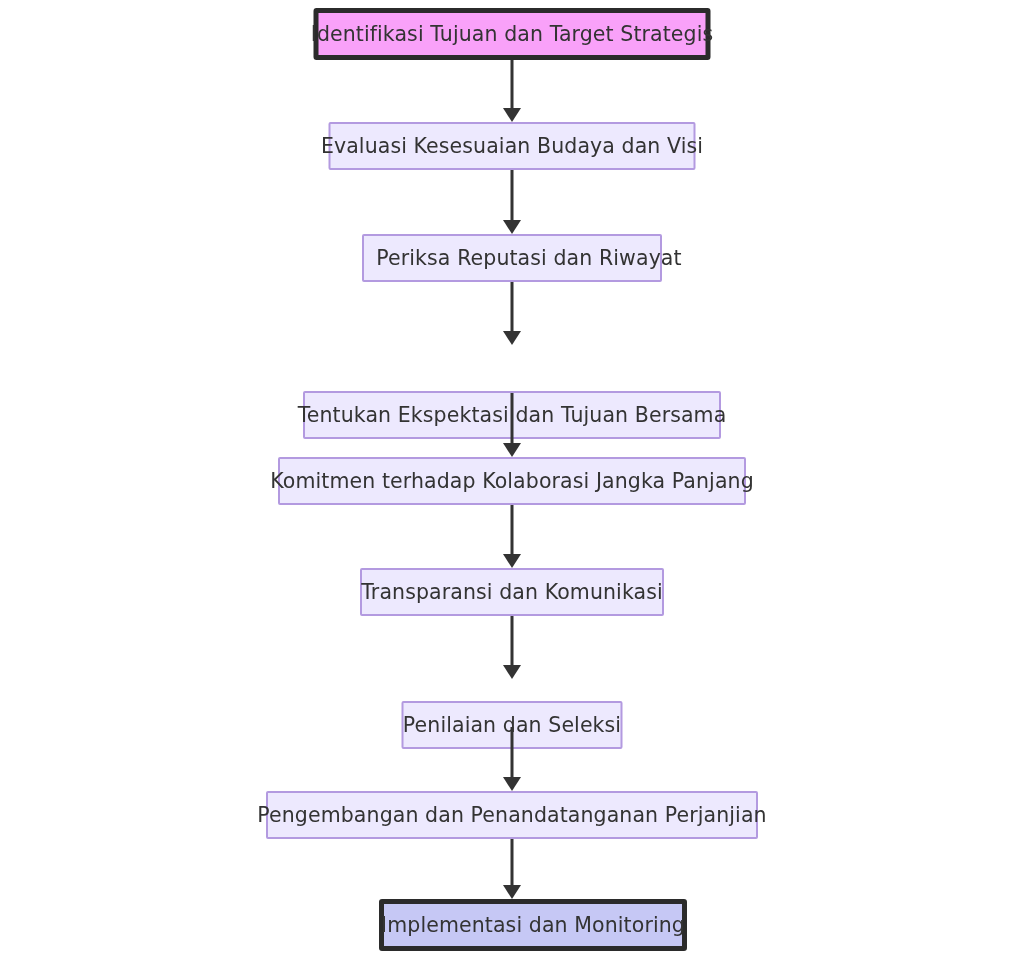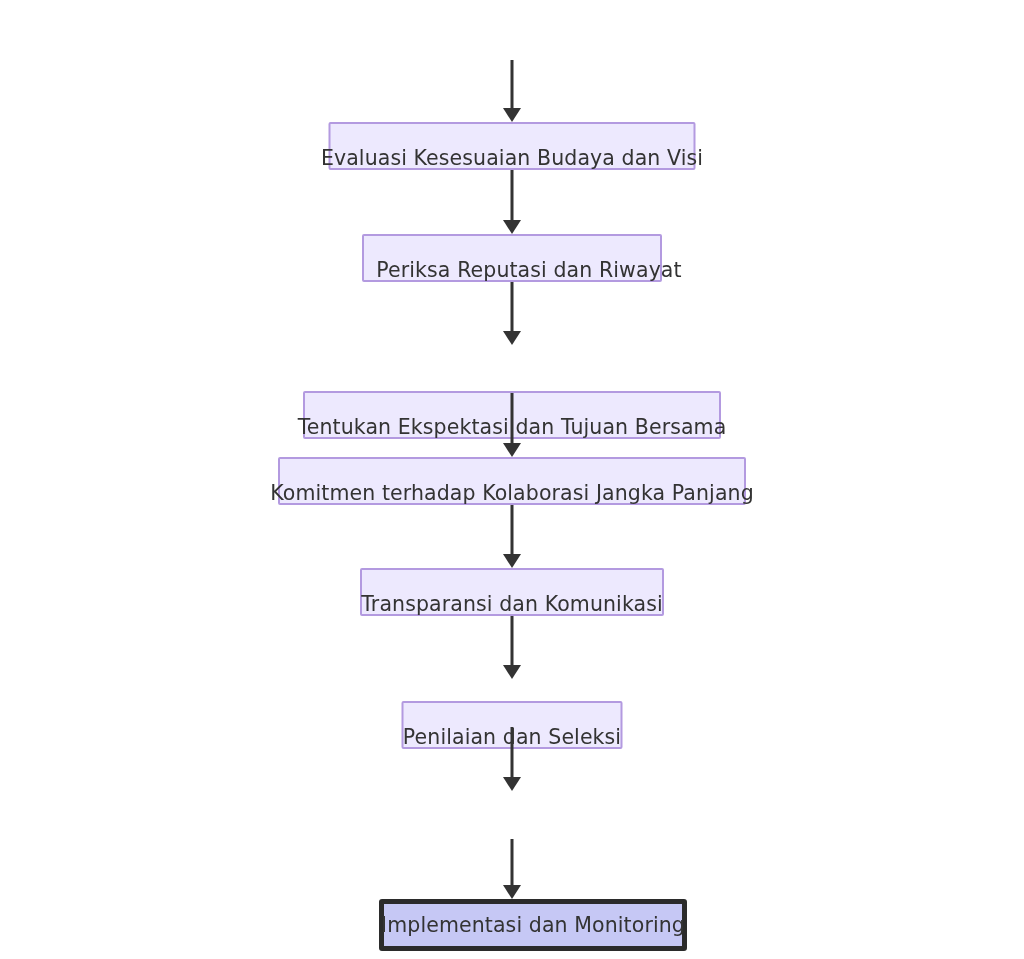--- a/index.html
+++ b/index.html
@@ -33,21 +33,20 @@
     line-height: 1;
     color: #333333;
     letter-spacing: 0.1px;
   }
   
   .node.step {
     height: 48px;
     background: #ede9fe;
     border: 2px solid #b39ae0;
     border-radius: 2px;
-    align-items: flex-end;
   }
   
   .node.start {
     height: 52px;
     background: #f9a1f9;
     border: 5px solid #2b2b2b;
     border-radius: 3px;
   }
   
   .node.end {
@@ -81,20 +80,23 @@
     border-left: 9px solid transparent;
     border-right: 9px solid transparent;
     border-top: 14px solid #333333;
   }
 </style>
 </head>
 <body>
 
 <div id="flowchart">
 
+  <div class="node start" style="top:8px; width:397px; height:52px;">
+    <span class="node-label">Identifikasi Tujuan dan Target Strategis</span>
+  </div>
 
   <div class="connector" style="top:60px; height:62px;">
     <div class="shaft" style="height:48px;"></div>
     <div class="head"></div>
   </div>
 
   <div class="node step" style="top:122px; width:367px;">
     <span class="node-label">Evaluasi Kesesuaian Budaya dan Visi</span>
   </div>
 
@@ -141,20 +143,23 @@
 
   <div class="node step" style="top:679px; width:221px;margin-top:22px;">
     <span class="node-label">Penilaian dan Seleksi</span>
   </div>
 
   <div class="connector" style="top:727px; height:64px;">
     <div class="shaft" style="height:50px;"></div>
     <div class="head"></div>
   </div>
 
+  <div class="node step" style="top:791px; width:492px;">
+    <span class="node-label">Pengembangan dan Penandatanganan Perjanjian</span>
+  </div>
 
   <div class="connector" style="top:839px; height:60px;">
     <div class="shaft" style="height:46px;"></div>
     <div class="head"></div>
   </div>
 
   <div class="node end" style="top:899px; width:308px; height:52px;margin-left:21px;">
     <span class="node-label">Implementasi dan Monitoring</span>
   </div>
 

